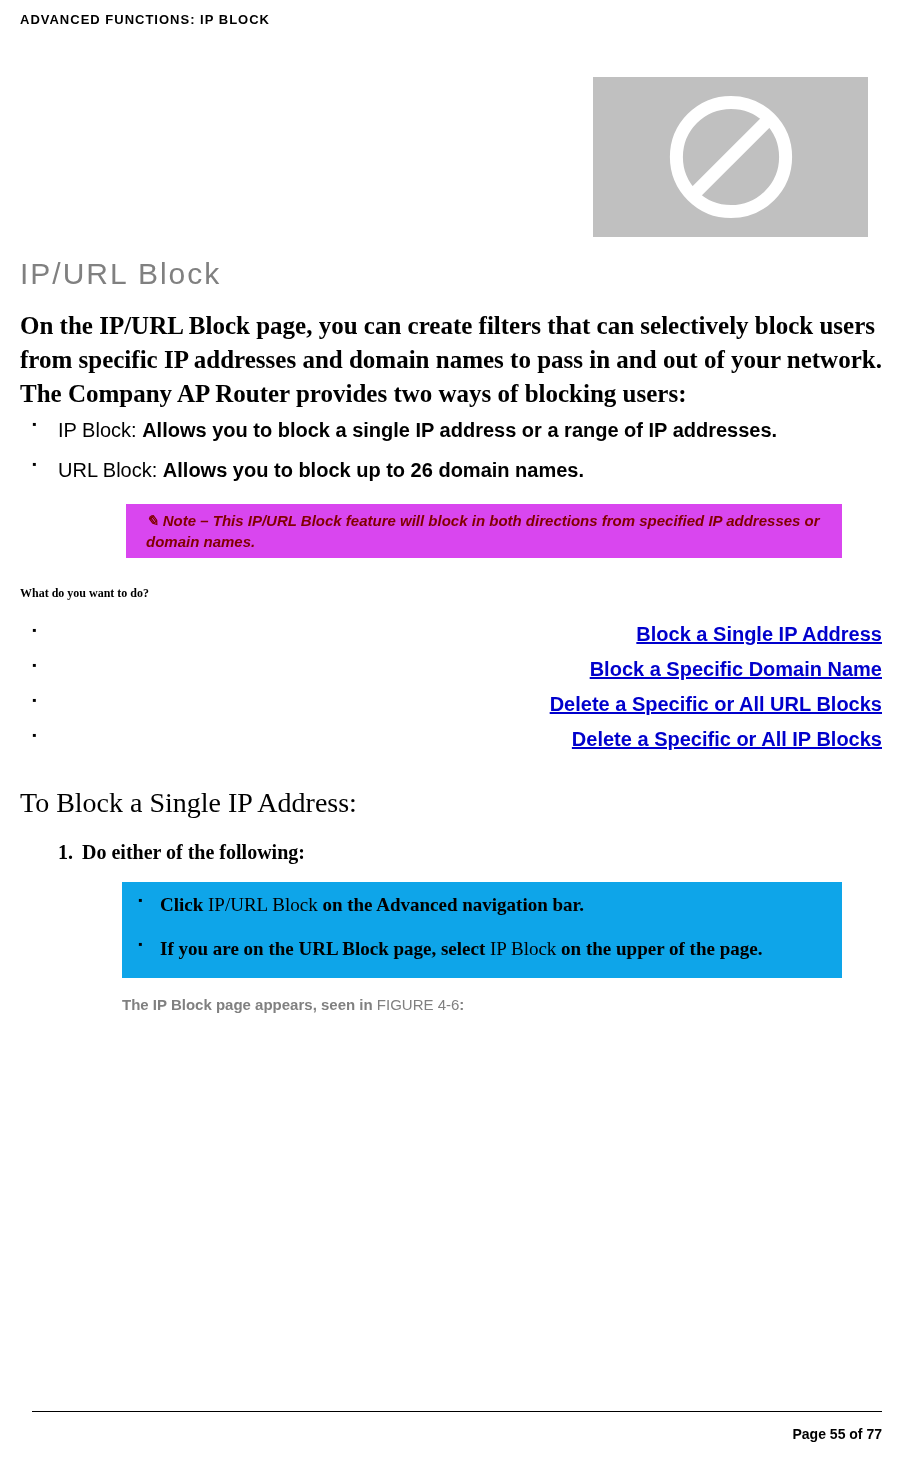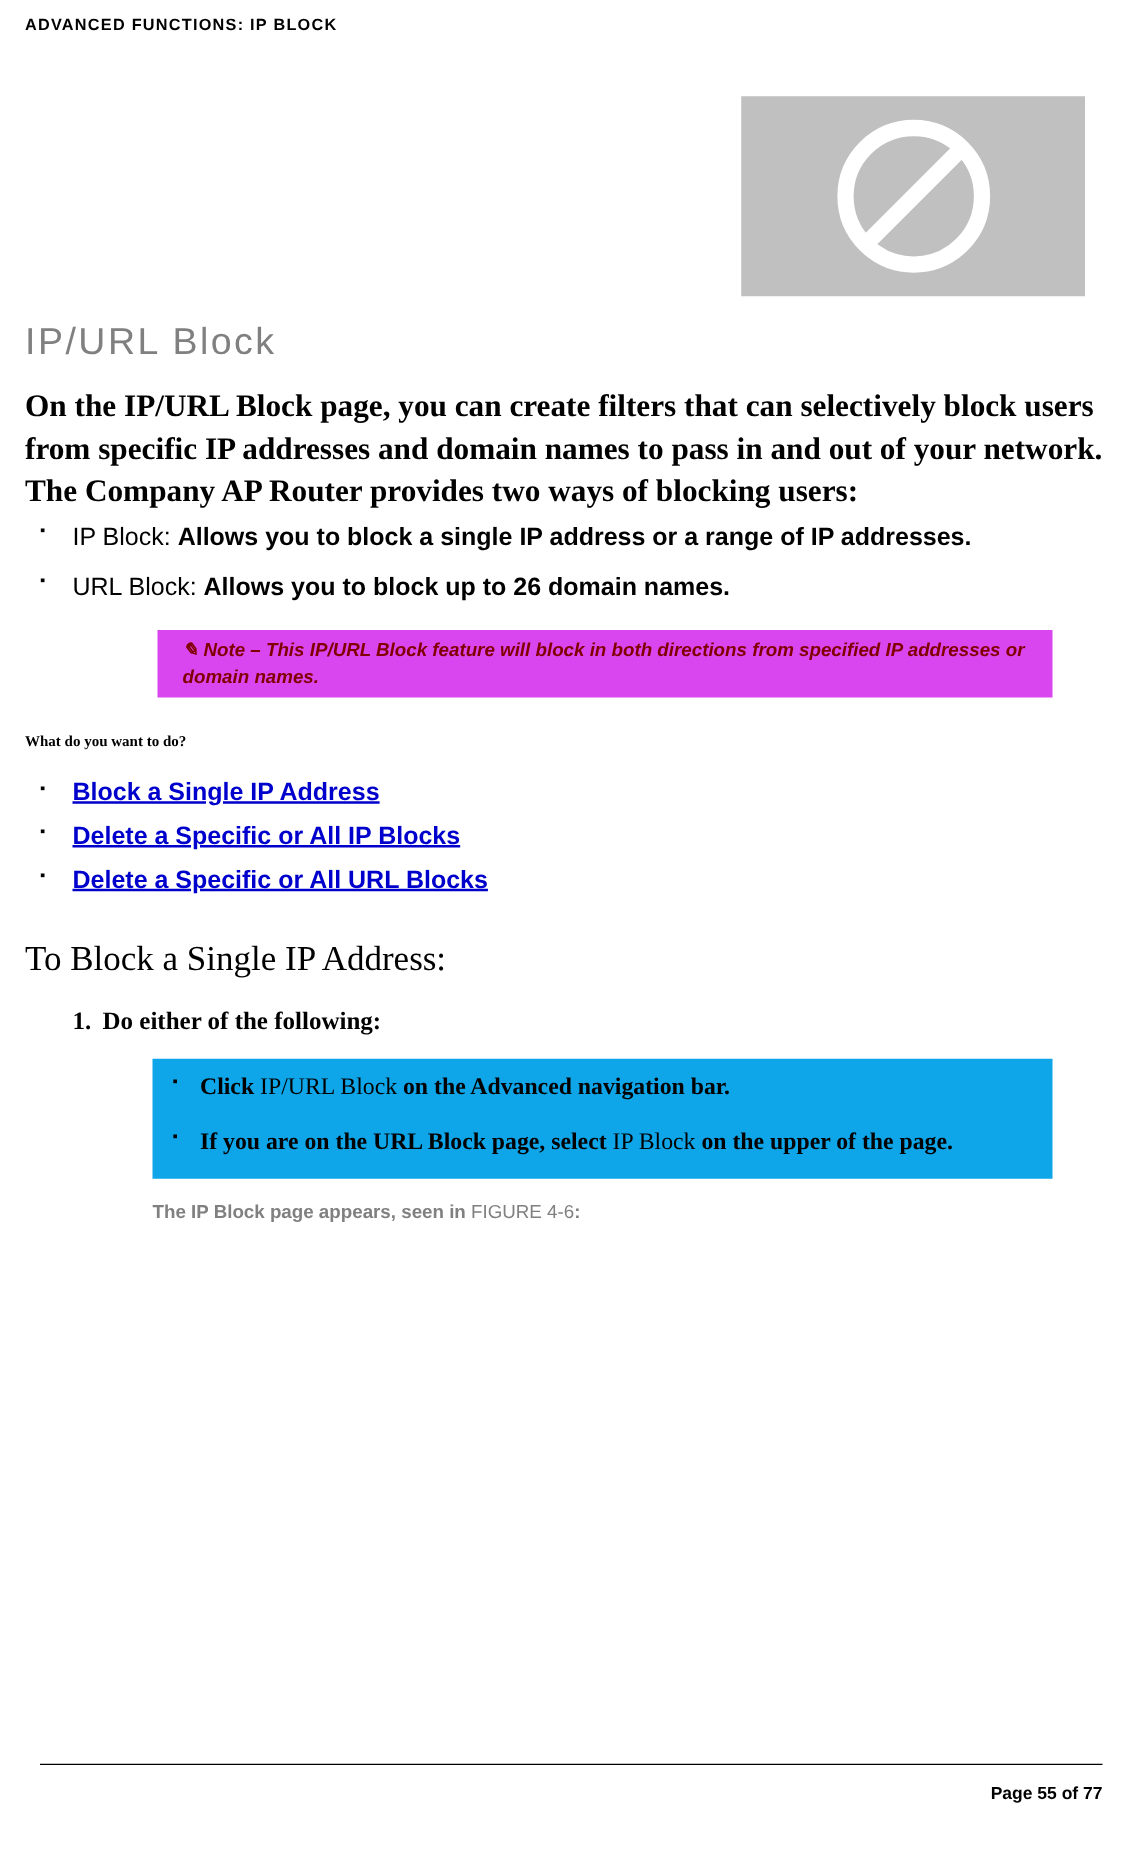--- a/index.html
+++ b/index.html
@@ -103,20 +103,21 @@
       padding-left: 10px;
       margin-bottom: 36px;
     }
     .link-list li {
       font-family: Arial, sans-serif;
       font-size: 20px;
       font-weight: bold;
       margin-bottom: 12px;
       position: relative;
       padding-left: 28px;
+      text-align: right;
     }
     .link-list li::before {
       content: "▪";
       position: absolute;
       left: 2px;
       top: 0;
       font-size: 12px;
       font-weight: normal;
       color: #000;
     }
@@ -231,22 +232,23 @@
 </ul>
 
 <div class="note-box">
   ✎ <span class="note-label">Note</span><span> – This IP/URL Block feature will block in both directions from specified IP addresses or domain names.</span>
 </div>
 
 <p class="question-text">What do you want to do?</p>
 
 <ul class="link-list">
   <li><a href="#">Block a Single IP Address</a></li>
+  <li><a href="#">Block a Specific Domain Name</a></li>
+  <li><a href="#">Delete a Specific or All URL Blocks</a></li>
   <li><a href="#">Delete a Specific or All IP Blocks</a></li>
-  <li><a href="#">Delete a Specific or All URL Blocks</a></li>
 </ul>
 
 <p class="section-title">To Block a Single IP Address:</p>
 
 <ol class="numbered-list">
   <li>
     <span class="num">1.</span>
     <span>Do either of the following:</span>
   </li>
 </ol>

